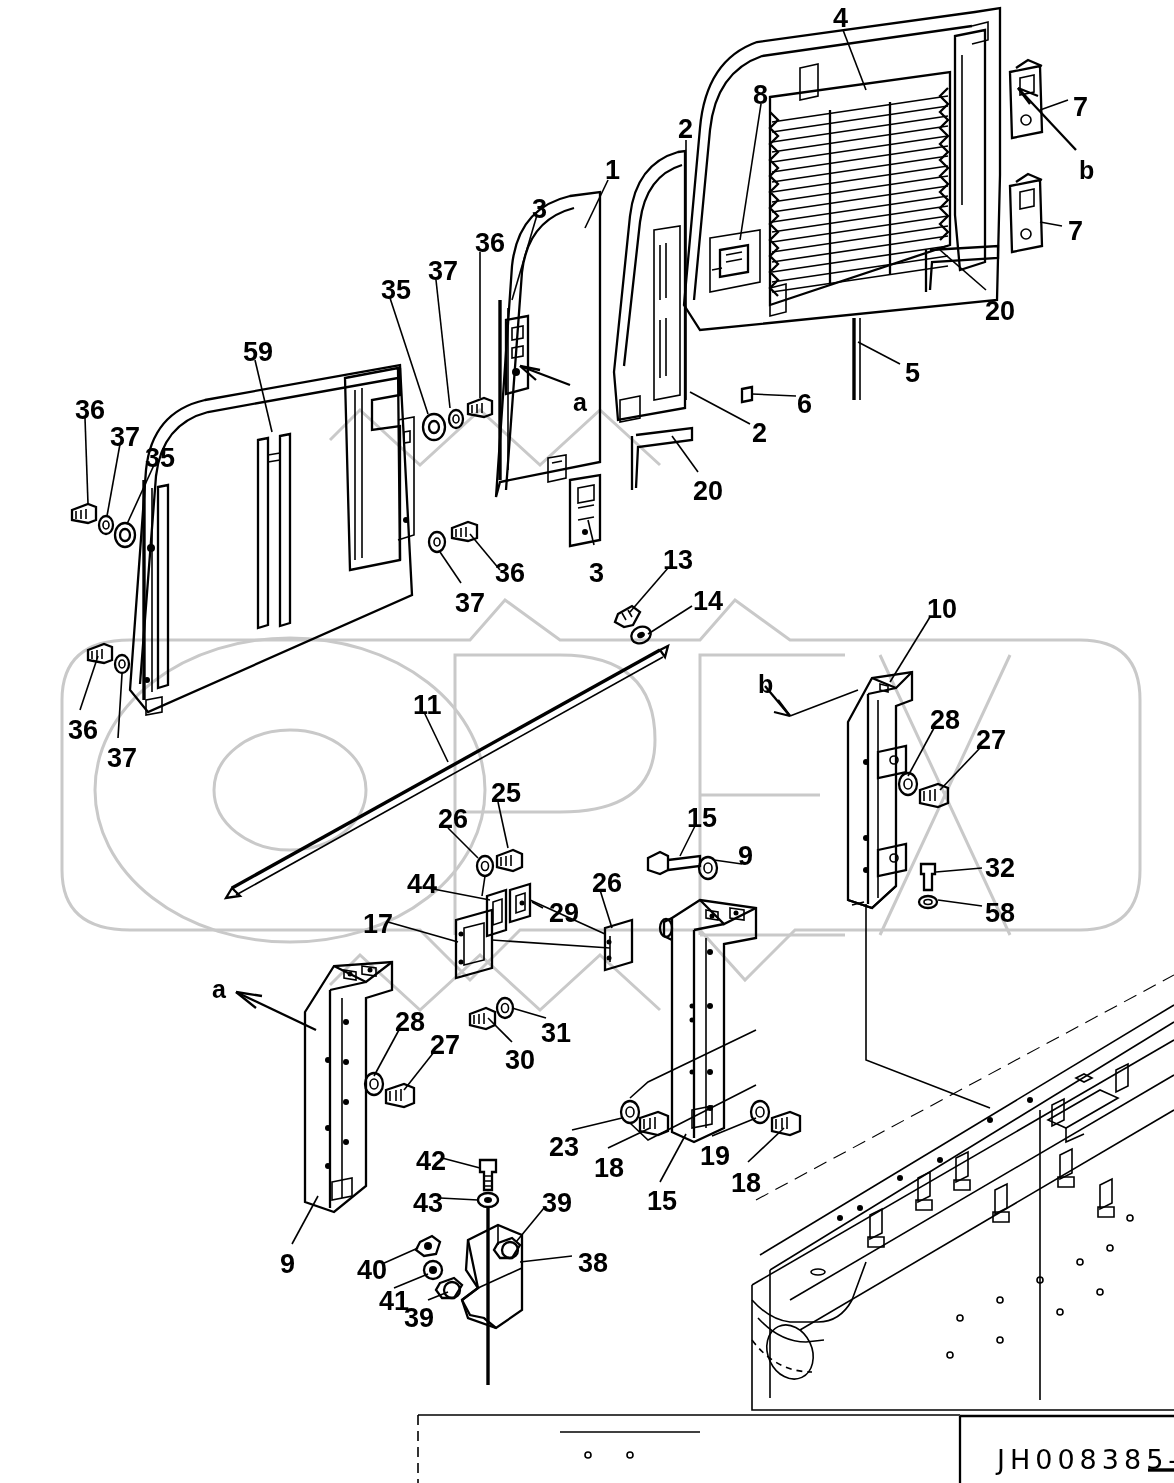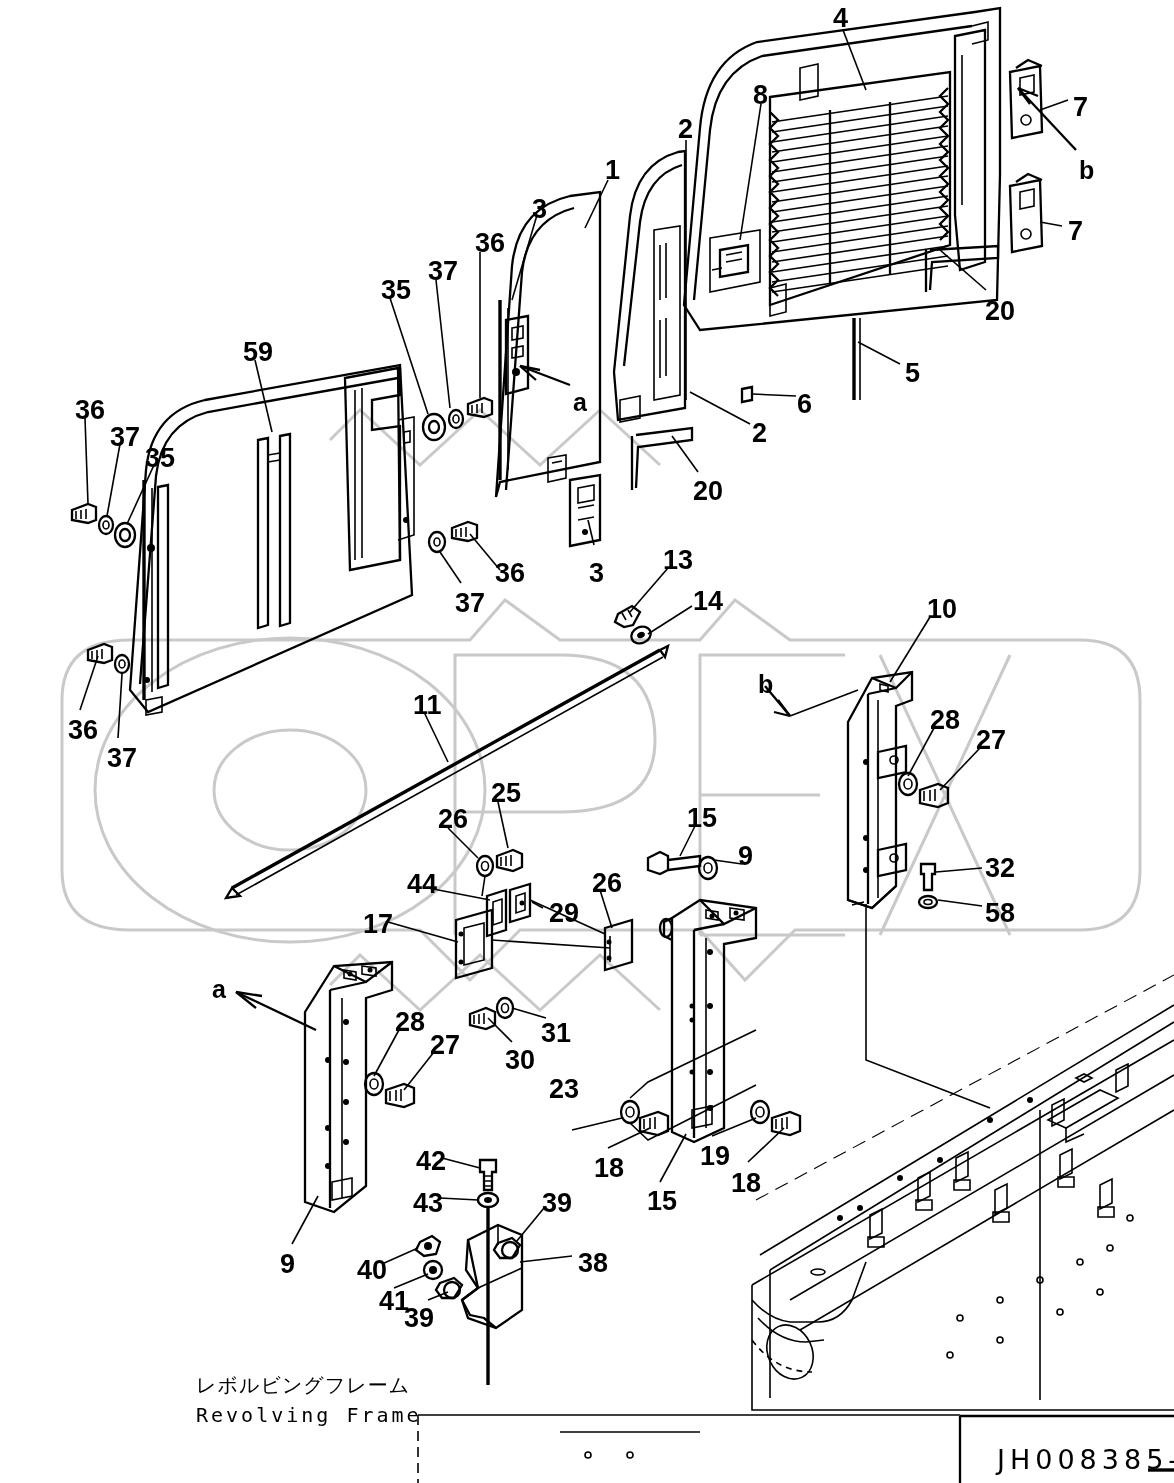--- a/index.html
+++ b/index.html
@@ -657,34 +657,30 @@
   <div class="lbl" style="left:407px;top:871px">44</div>
   <div class="lbl" style="left:592px;top:870px">26</div>
   <div class="lbl" style="left:985px;top:900px">58</div>
   <div class="lbl" style="left:549px;top:900px">29</div>
   <div class="lbl" style="left:363px;top:911px">17</div>
   <div class="lbl alpha" style="left:212px;top:977px">a</div>
   <div class="lbl" style="left:395px;top:1009px">28</div>
   <div class="lbl" style="left:430px;top:1032px">27</div>
   <div class="lbl" style="left:541px;top:1020px">31</div>
   <div class="lbl" style="left:505px;top:1047px">30</div>
-  <div class="lbl" style="left:549px;top:1076px">23</div>
+  <div class="lbl" style="left:549px;top:1134px">23</div>
   <div class="lbl" style="left:594px;top:1155px">18</div>
   <div class="lbl" style="left:700px;top:1143px">19</div>
   <div class="lbl" style="left:731px;top:1170px">18</div>
   <div class="lbl" style="left:647px;top:1188px">15</div>
   <div class="lbl" style="left:416px;top:1148px">42</div>
   <div class="lbl" style="left:413px;top:1190px">43</div>
   <div class="lbl" style="left:542px;top:1190px">39</div>
   <div class="lbl" style="left:578px;top:1250px">38</div>
   <div class="lbl" style="left:357px;top:1257px">40</div>
   <div class="lbl" style="left:379px;top:1288px">41</div>
   <div class="lbl" style="left:404px;top:1305px">39</div>
   <div class="lbl" style="left:280px;top:1251px">9</div>
 
-  <div class="capt" style="left:196px;top:1372px">
-    <span class="jp">レボルビングフレーム</span>
-    <span class="en">Revolving Frame</span>
-  </div>
 
   <div class="dwg" style="left:997px;top:1444px">JH008385-V</div>
 
 </div>
 
 </body></html>

